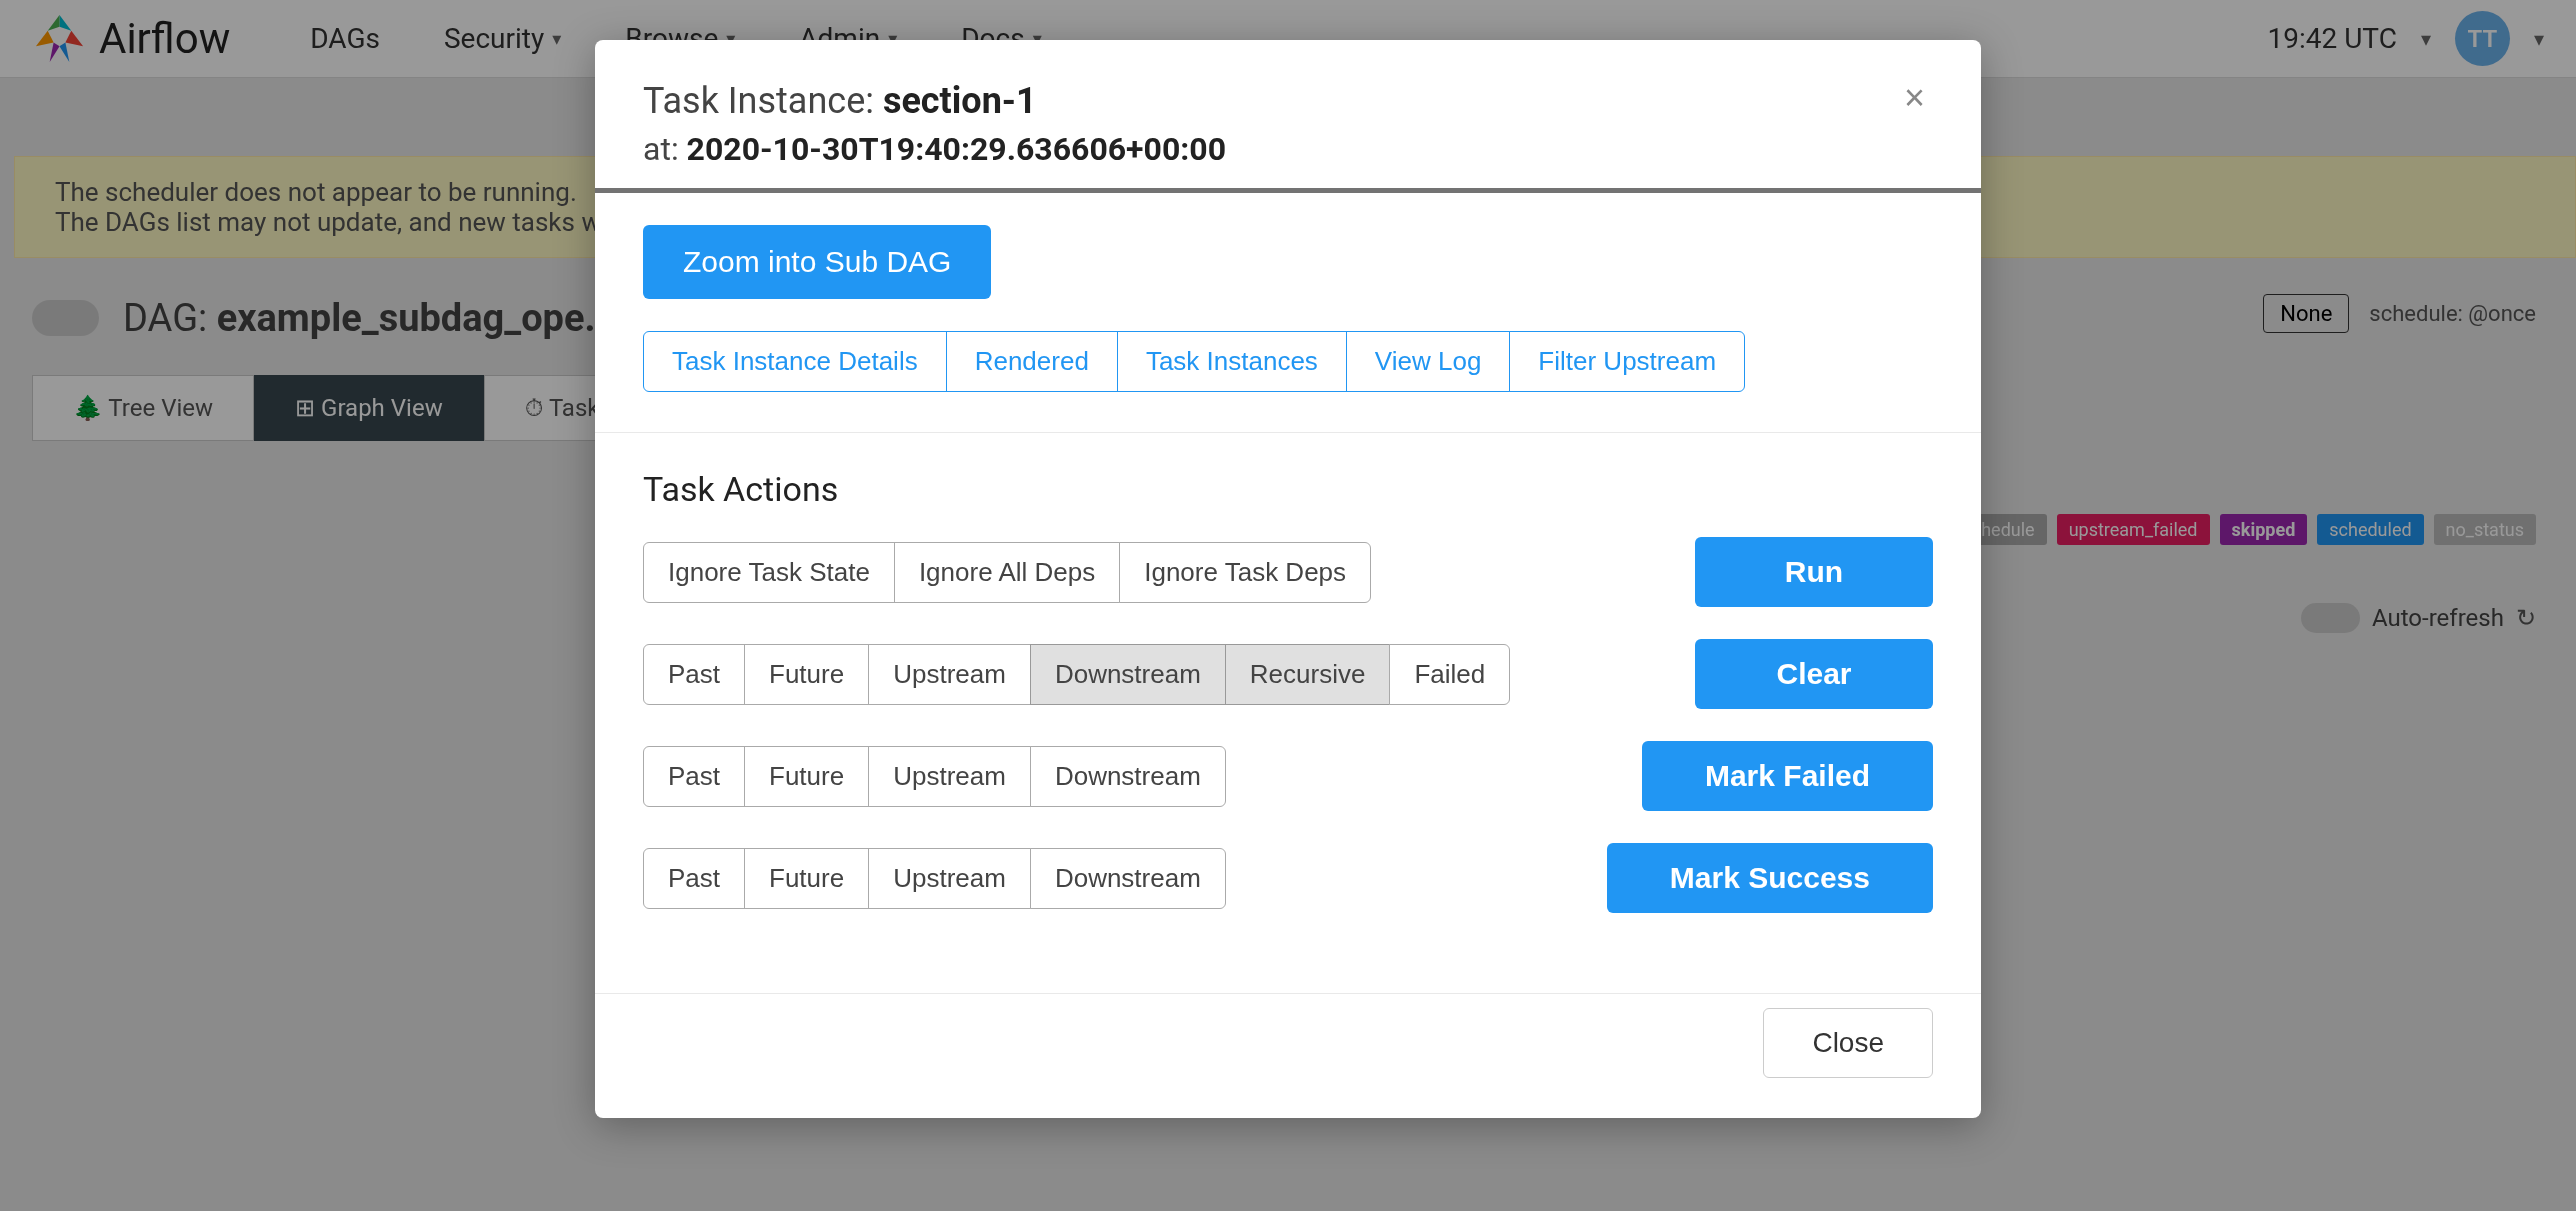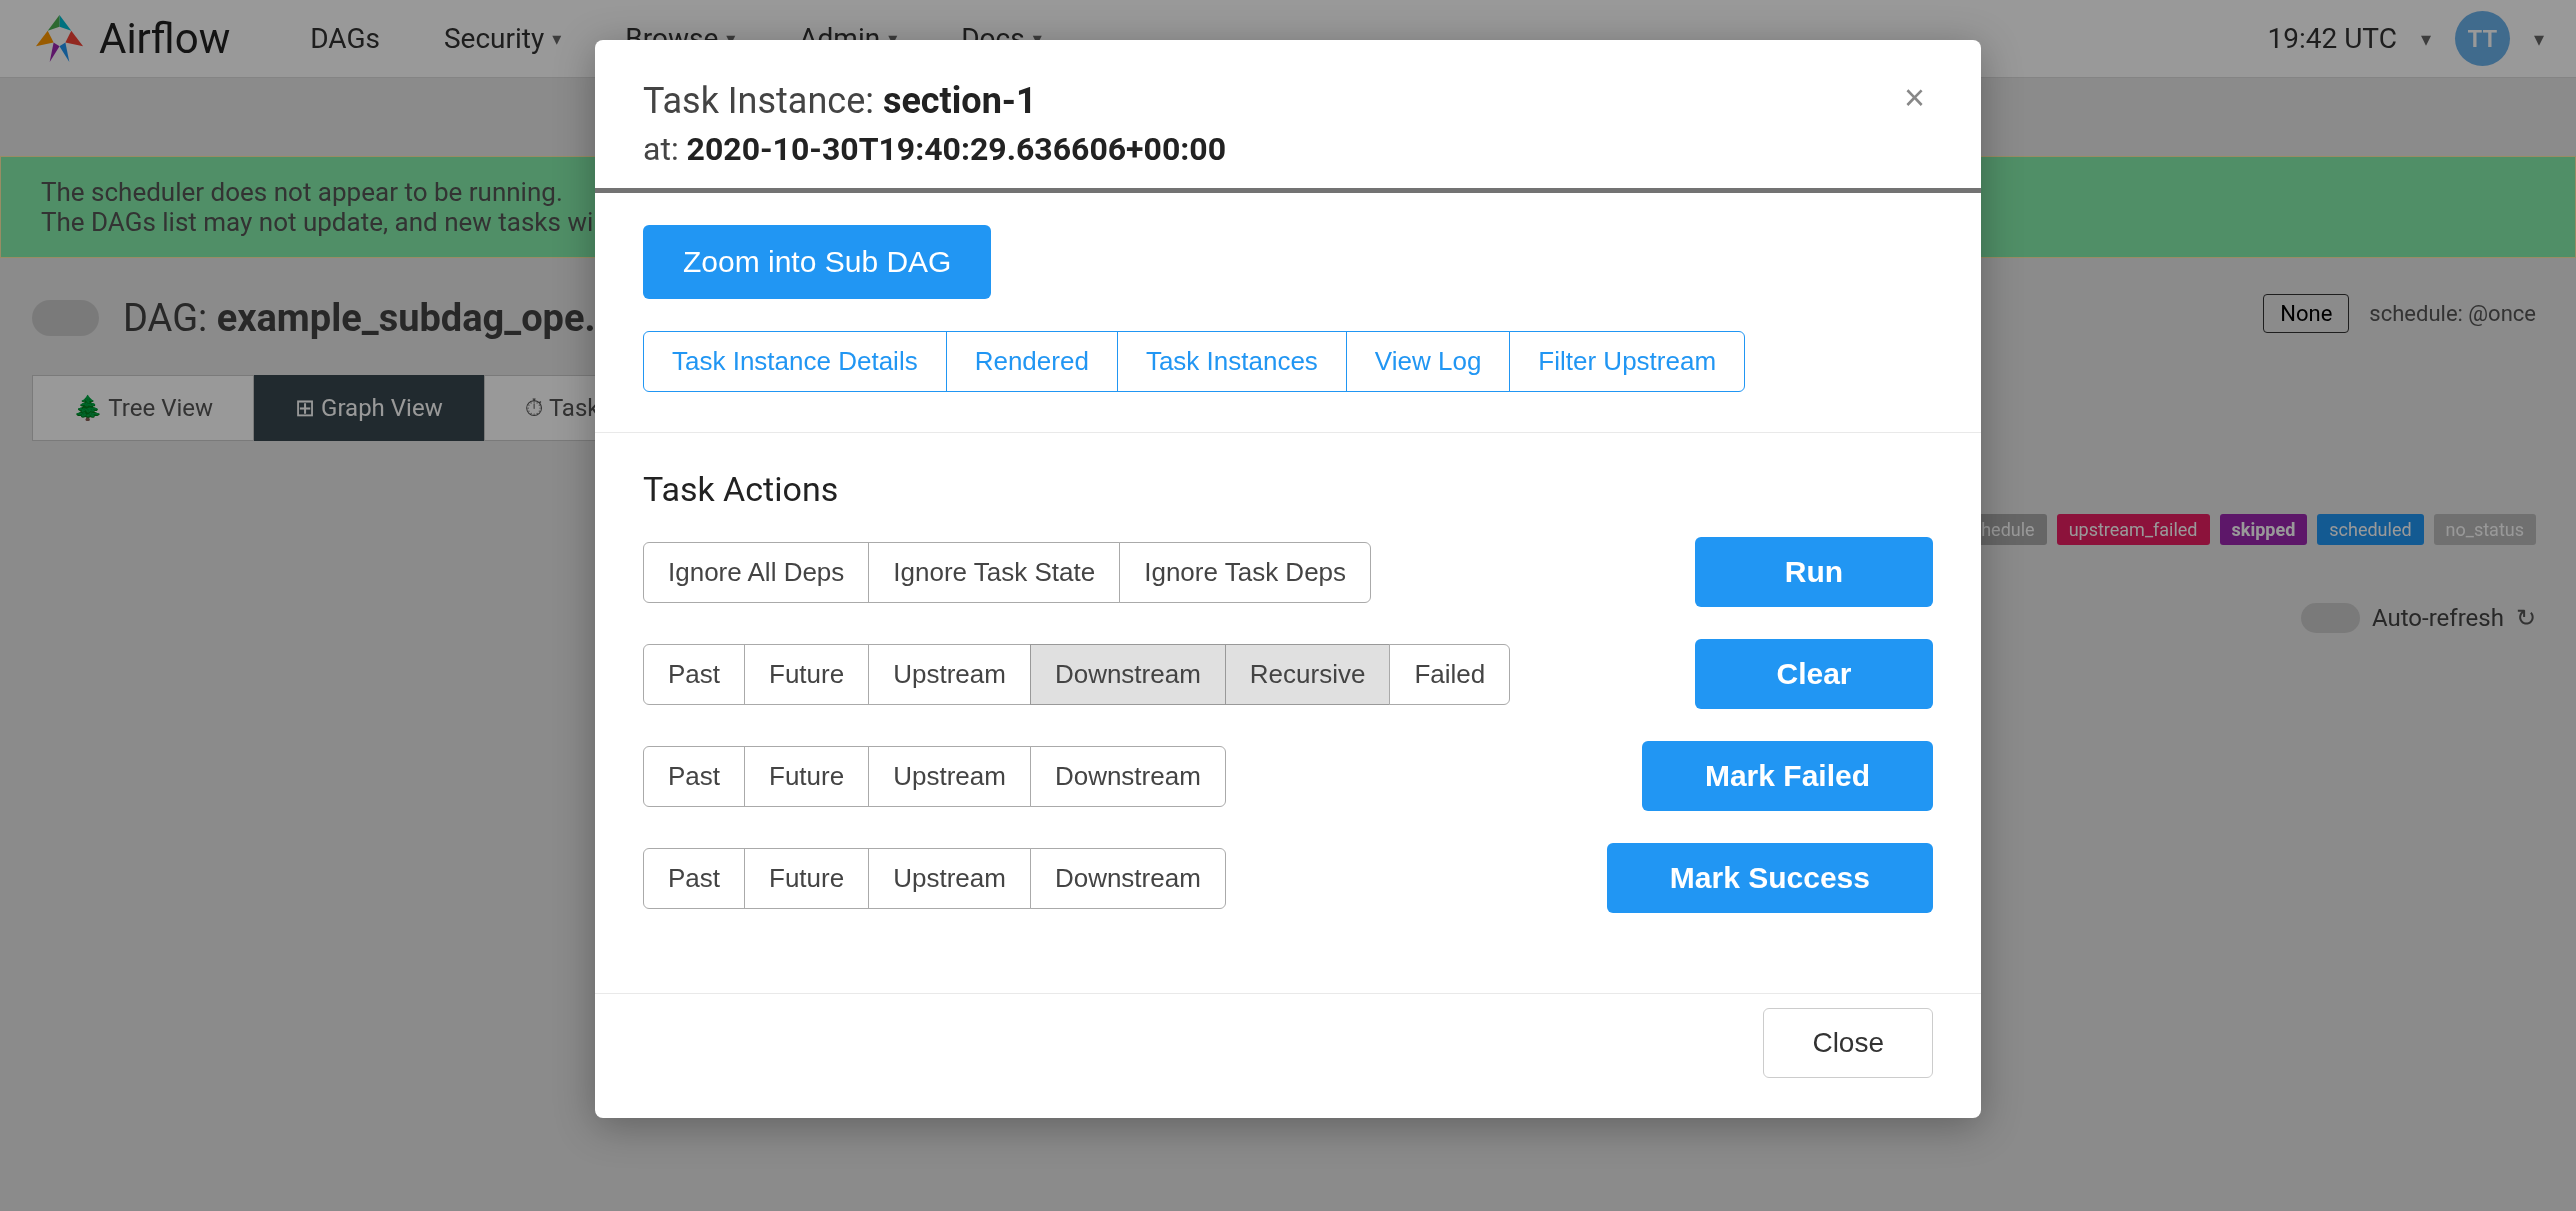--- a/index.html
+++ b/index.html
@@ -75,28 +75,28 @@
       border-radius: 50%;
       background: #6cb2eb;
       color: #fff;
       display: flex;
       align-items: center;
       justify-content: center;
       font-size: 24px;
       font-weight: 600;
     }
     .alert-bar {
-      background: #86efac;
+      background: #fef9c3;
       border: 1px solid #ffeaa7;
       padding: 20px 40px;
       font-size: 26px;
       color: #555;
       position: absolute;
       top: 78px;
-      left: 0;
+      left: 14px;
       right: 0;
       z-index: 2;
     }
 
     
     .modal-overlay {
       position: absolute;
       top: 0; left: 0; right: 0; bottom: 0;
       background: rgba(0,0,0,0.4);
       z-index: 100;
@@ -411,22 +411,22 @@
       </div>
 
       <hr class="divider">
 
       
       <div class="section-heading">Task Actions</div>
 
       
       <div class="action-group">
         <div class="action-group-checkboxes">
+          <button class="check-btn">Ignore Task State</button>
           <button class="check-btn">Ignore All Deps</button>
-          <button class="check-btn">Ignore Task State</button>
           <button class="check-btn" style="border-radius:0 6px 6px 0;">Ignore Task Deps</button>
         </div>
         <button class="action-btn run">Run</button>
       </div>
 
       
       <div class="action-group">
         <div class="action-group-checkboxes">
           <button class="check-btn">Past</button>
           <button class="check-btn">Future</button>

